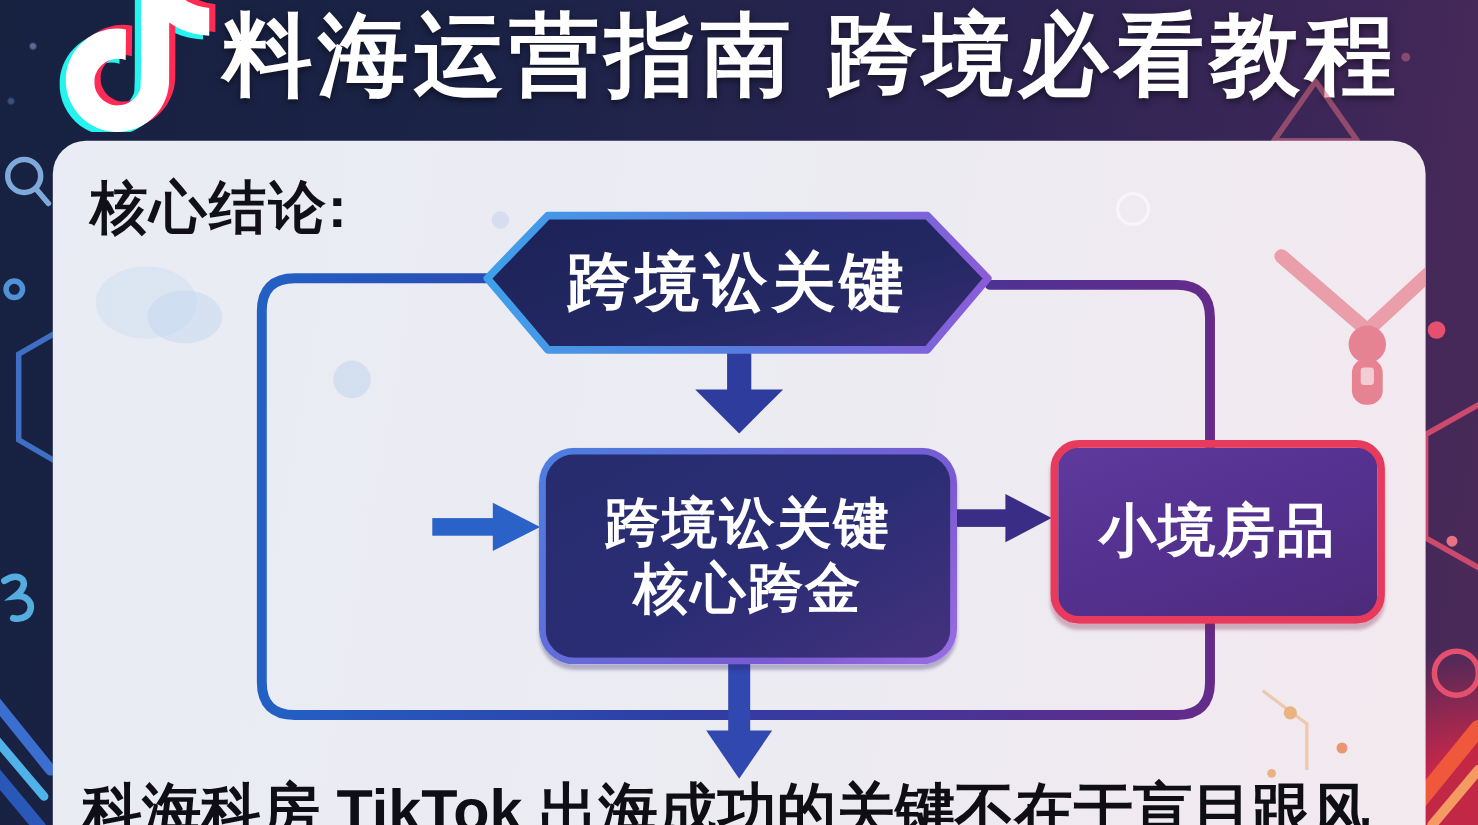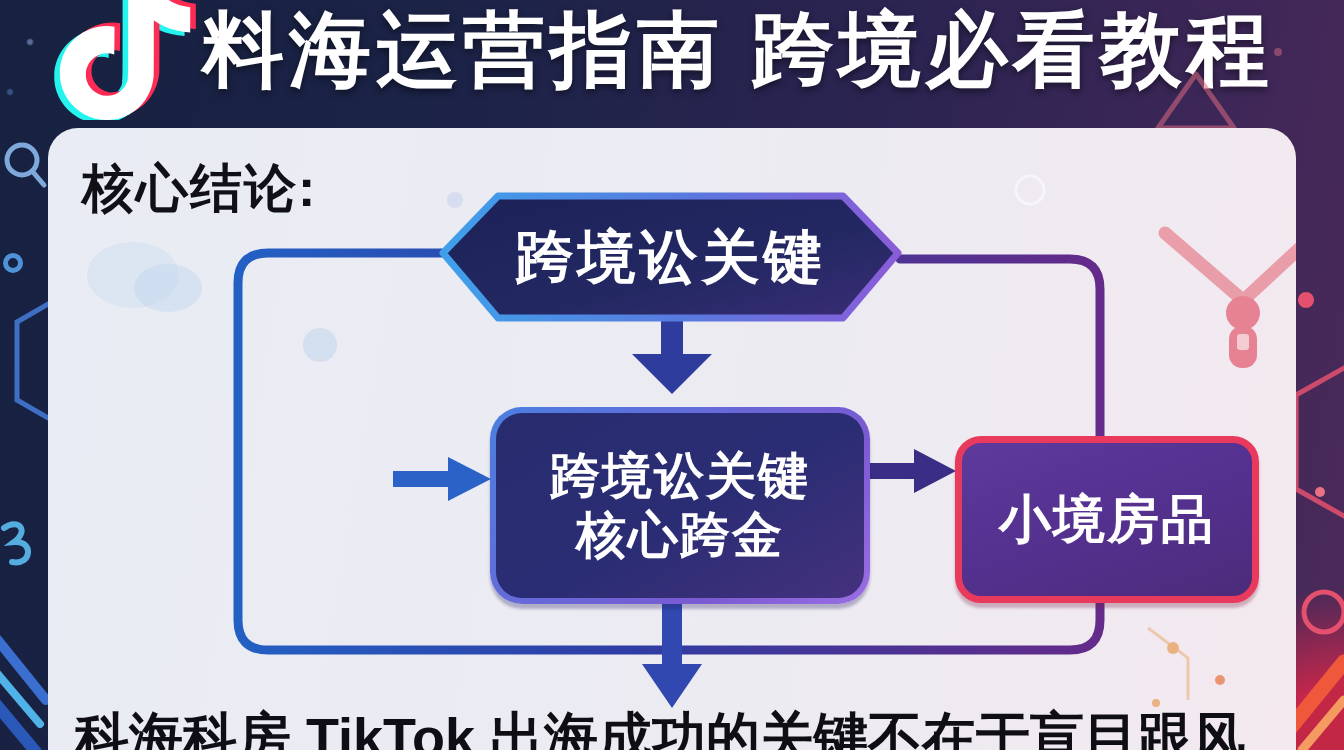--- a/index.html
+++ b/index.html
@@ -53,21 +53,20 @@
     background:linear-gradient(150deg,#272c6e 0%,#2b2d74 55%,#45317e 100%) padding-box,
                linear-gradient(135deg,#4b7fe0 0%,#7a5ad2 70%,#9a6ee4 100%) border-box;
     border:6px solid transparent;border-radius:32px;
     box-shadow:0 5px 3px rgba(40,30,100,.3);
   }
   .node-right{
     left:907px;top:272px;width:290px;height:153px;font-size:52px;letter-spacing:2px;
     background:linear-gradient(160deg,#5d3a9c 0%,#54318f 50%,#4d2b7a 100%);
     border:7px solid #e83a5c;border-radius:26px;
     box-shadow:0 5px 3px rgba(120,30,70,.3);
-    margin-top:36px;
   }
   .conclusion{
     position:absolute;left:27px;top:580px;width:1244px;
     font-size:54px;font-weight:900;color:#0e0e14;white-space:nowrap;line-height:1.1;
   }
   .page-decor{position:absolute;left:0;top:0;pointer-events:none;}
 </style>
 </head>
 <body>
 

